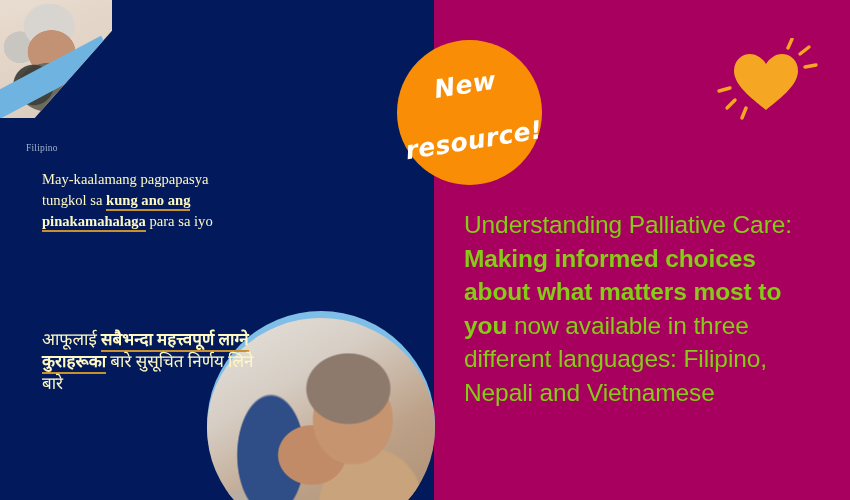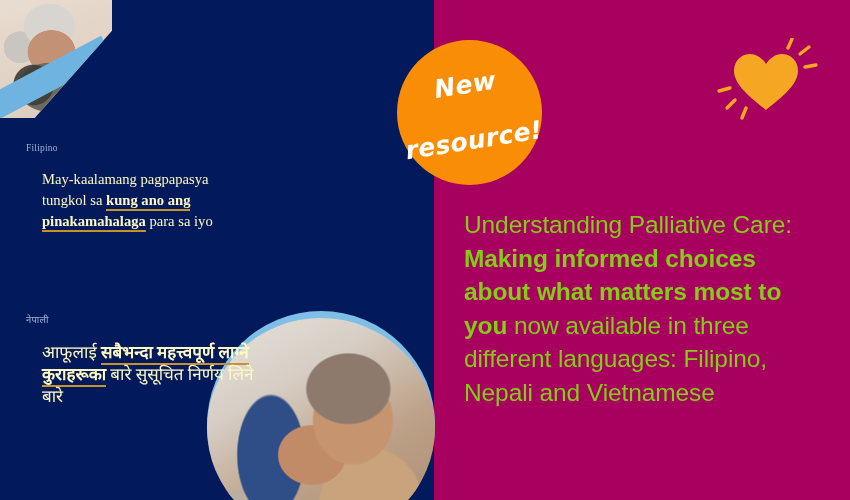--- a/index.html
+++ b/index.html
@@ -167,19 +167,18 @@
     </svg>
   </div>
 
   <div class="lang-block" id="blk-fil">
     <p class="lang-label">Filipino</p>
     <p class="lang-text"><span>May-kaalamang pagpapasya tungkol sa </span><b>kung ano ang pinakamahalaga</b><span> para sa iyo</span></p>
   </div>
 
 
   <div class="lang-block" id="blk-nep">
-    <p class="lang-label">नेपाली</p>
     <p class="lang-text"><span>आफूलाई </span><b>सबैभन्दा महत्त्वपूर्ण लाग्ने कुराहरूका</b><span> बारे सुसूचित निर्णय लिने बारे</span></p>
   </div>
 
   <p class="headline"><span>Understanding Palliative Care: </span><b>Making informed choices about what matters most to you</b><span> now available in three different languages: Filipino, Nepali and Vietnamese</span></p>
 
 </div>
 
 </body></html>

